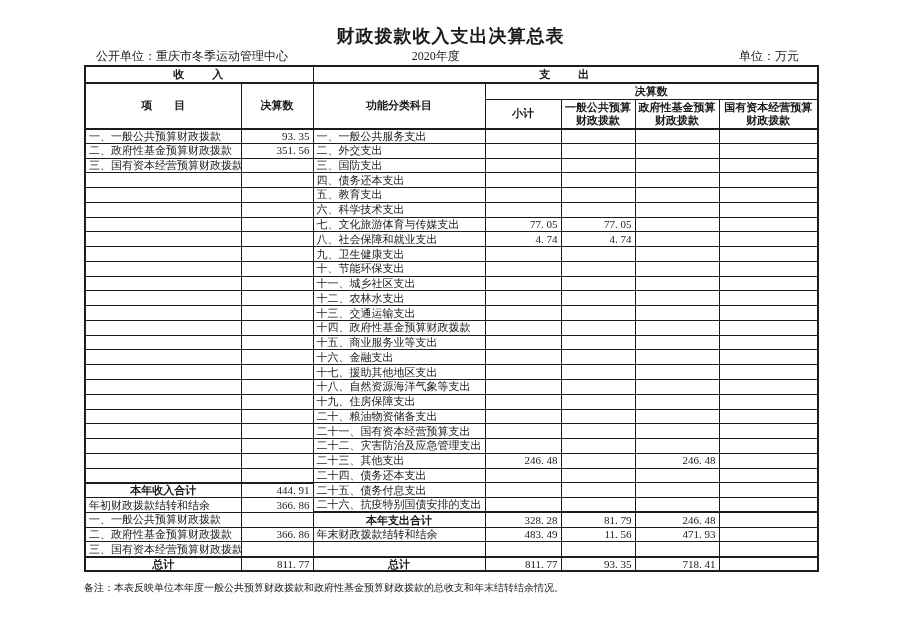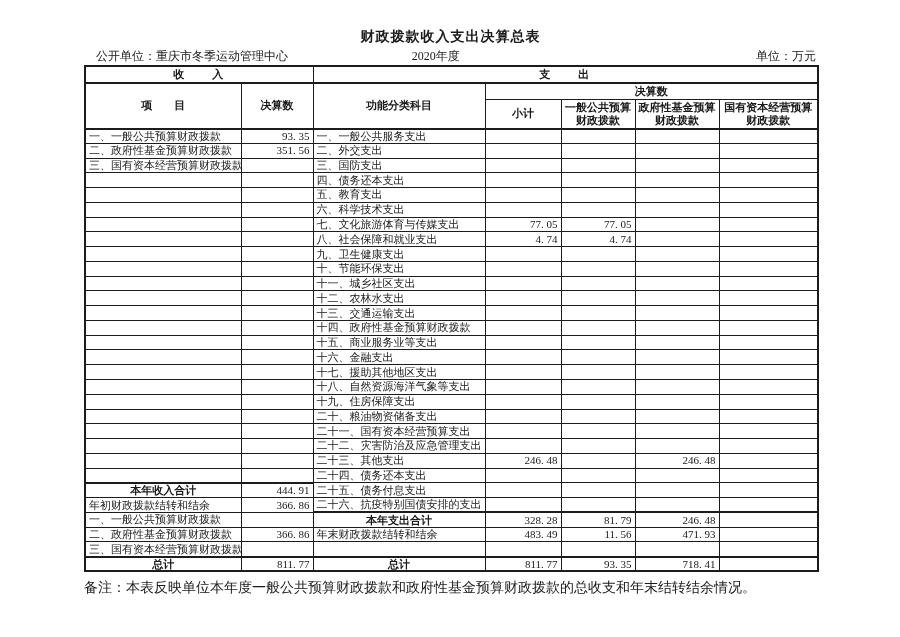--- a/index.html
+++ b/index.html
@@ -16,39 +16,39 @@
   }
   .page{
     width:733px;
     margin-left:84px;
     padding-top:24px;
   }
   .title{
     text-align:center;
     font-family:"DejaVu Sans","Liberation Sans",sans-serif;
     font-weight:bold;
-    font-size:14px;
+    font-size:18px;
     letter-spacing:1px;
     line-height:24px;
   }
   .code-line{
     text-align:right;
     font-size:12px;
     margin-top:6px;
     line-height:14px;
   }
   .meta-row{
     position:relative;
     font-size:12px;
     height:17px;
     line-height:16px;
   }
   .meta-org{position:absolute; left:12px; bottom:1px;}
   .meta-year{position:absolute; left:48%; transform:translateX(-50%); bottom:1px;}
-  .meta-unit{position:absolute; right:1px; bottom:1px;}
+  .meta-unit{position:absolute; right:18px; bottom:1px;}
   table{
     border-collapse:collapse;
     table-layout:fixed;
     width:733px;
     border:2px solid var(--line);
   }
   th,td{
     border:1px solid var(--line);
     overflow:hidden;
     white-space:nowrap;
@@ -71,21 +71,21 @@
   }
   th.span2{border-bottom:2px solid var(--line);margin-top:14px;}
   tbody tr{height:14.77px;}
   tbody td{font-size:11px; line-height:1;}
   td.item{text-align:left;}
   td.num{text-align:right;}
   td.sum{text-align:center; font-weight:bold;}
   .tl{border-top:2px solid var(--line);}
   .note{
     margin-top:9px;
-    font-size:14px;
+    font-size:10px;
     line-height:13px;
   }
 </style>
 </head>
 <body>
 
 <div class="page">
 
   <div class="title">财政拨款收入支出决算总表</div>
 

